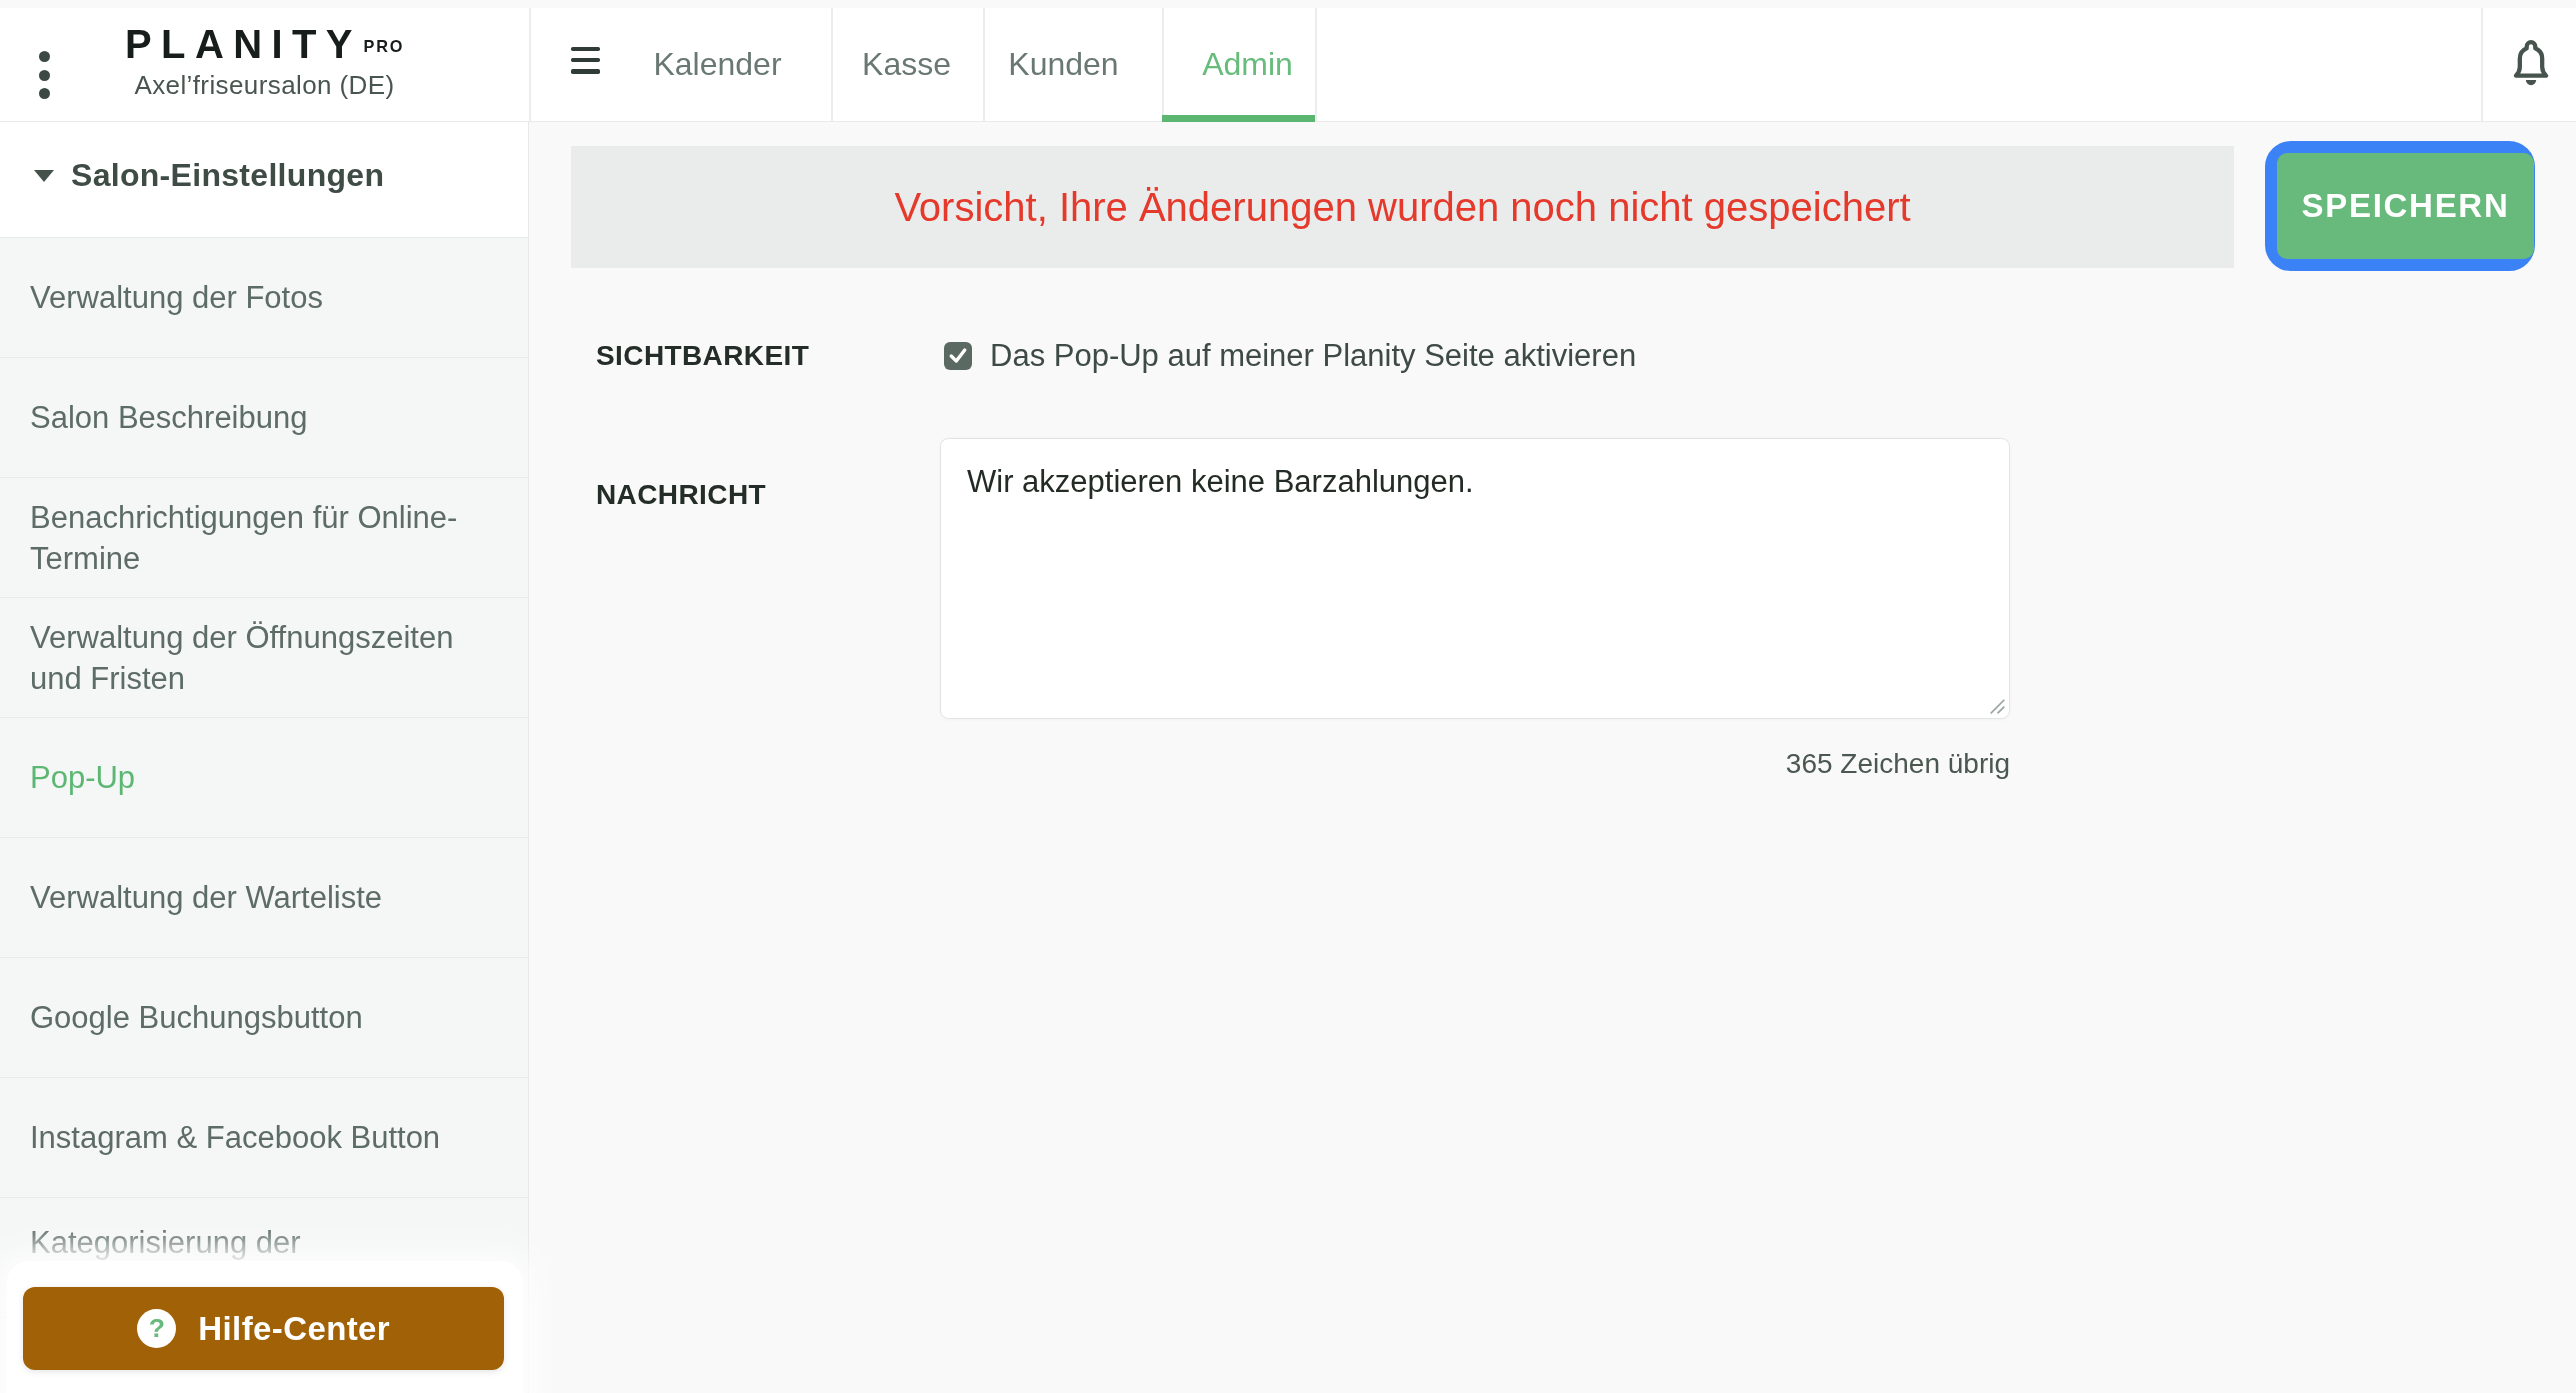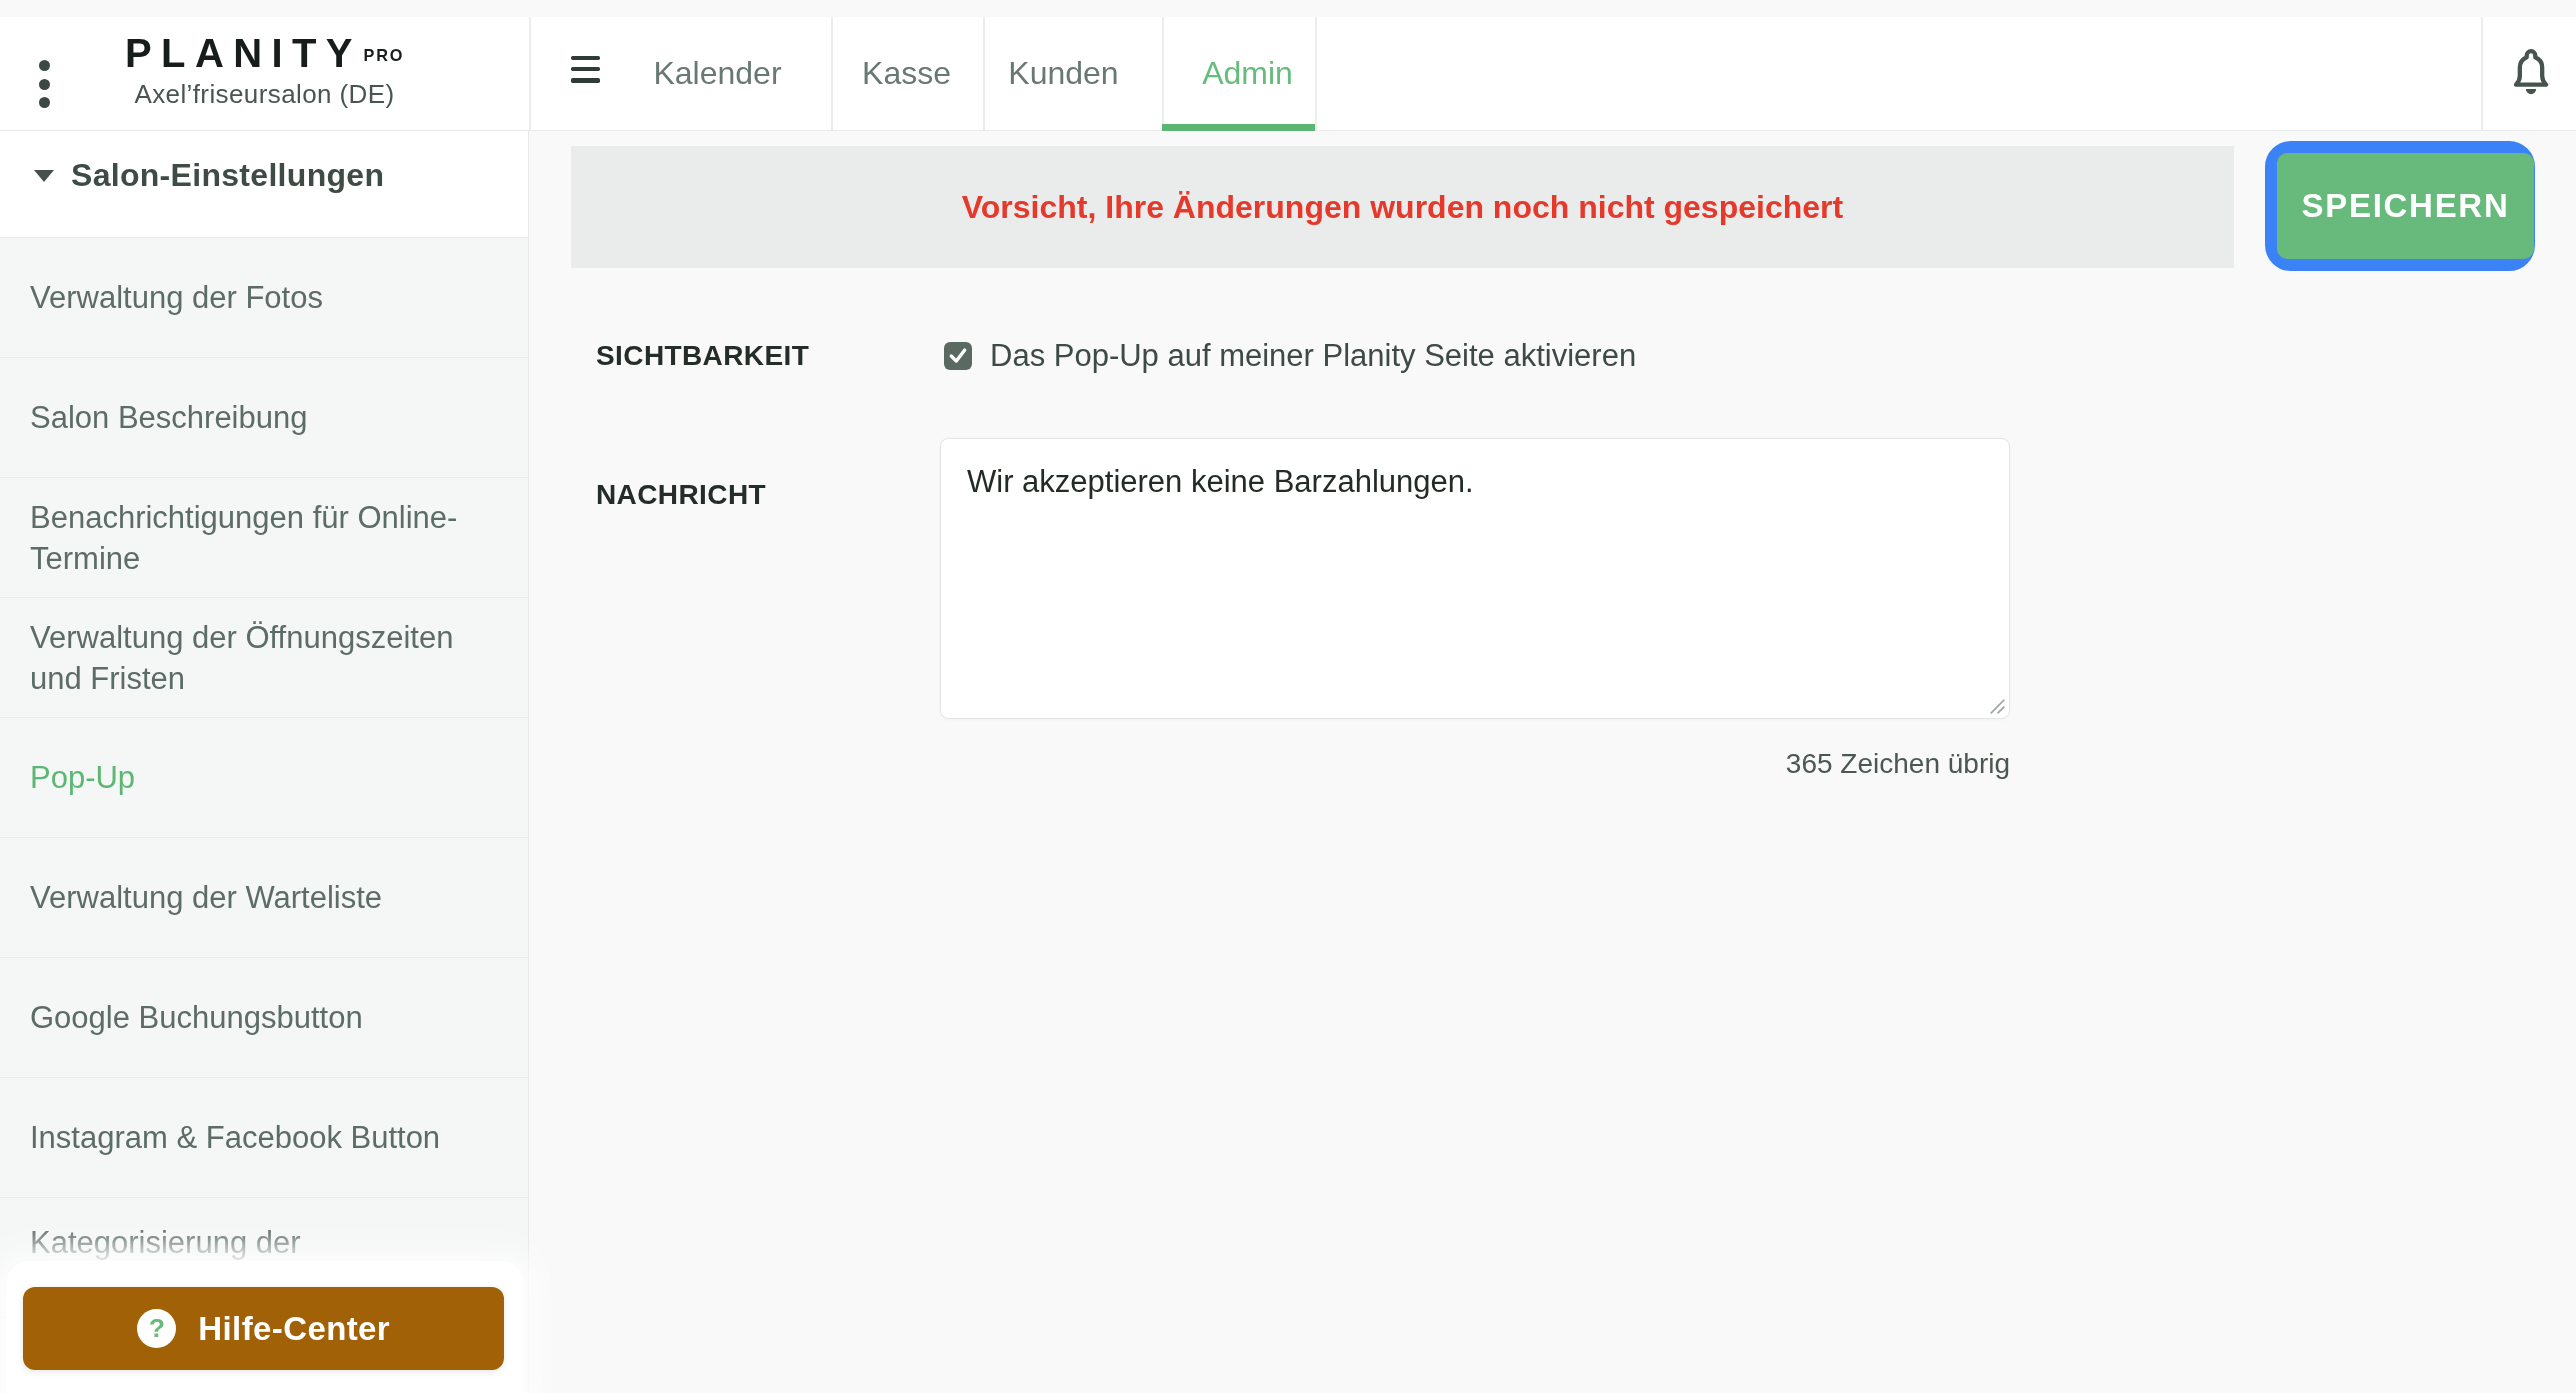--- a/index.html
+++ b/index.html
@@ -1,21 +1,21 @@
 <!DOCTYPE html>
 <html style="font-size:13.7px"><head>
 <meta charset="utf-8">
 <style>
   html,body{margin:0;padding:0;}
   body{font-family:"Liberation Sans", sans-serif; background:#f8f9f8;}
   .page{position:relative;width:2576px;height:1394px;overflow:hidden;background:#f8f9f8;}
   .abs{position:absolute;box-sizing:border-box;}
 
   
-  .topbar{left:0;top:17px;width:2576px;height:114px;background:#ffffff;border-bottom:1.7px solid #e9eaea;z-index:6;padding-left:48px;}
+  .topbar{left:0;top:8px;width:2576px;height:114px;background:#ffffff;border-bottom:1.7px solid #e9eaea;z-index:6;padding-left:48px;}
   .kebab{left:39px;top:43px;width:12px;height:48px;display:flex;flex-direction:column;justify-content:space-between;cursor:pointer;}
   .kebab span{width:11px;height:11px;border-radius:50%;background:#3c4843;}
   .logo-wrap{left:0;top:13.7px;width:529px;text-align:center;}
   .logo-main{font-size:40px;font-weight:700;letter-spacing:9.4px;color:#171d1a;}
   .logo-badge{font-size:16.3px;font-weight:700;letter-spacing:1.7px;color:#171d1a;vertical-align:super;margin-left:1.7px;}
   .salon-name{font-size:26px;color:#49554f;margin-top:3.4px;letter-spacing:0.4px;}
   .vdiv{top:0;bottom:0;width:1.7px;background:#eceeed;}
   .hamburger{left:571px;top:39px;width:29px;height:38px;display:flex;flex-direction:column;justify-content:flex-start;gap:6.9px;cursor:pointer;}
   .hamburger span{width:29px;height:4.3px;border-radius:1.7px;background:#2f3b36;}
   .tab{top:0;height:112px;display:flex;align-items:center;justify-content:center;font-size:32px;color:#6a7873;cursor:pointer;}
@@ -36,21 +36,21 @@
   .help-card{left:6.9px;top:1261px;width:516px;height:146px;background:#ffffff;border-radius:22px 22px 0 0;z-index:4;
              box-shadow:0 0 26px 15.4px rgba(255,255,255,0.92), 0 -6.9px 24px rgba(70,90,80,0.10);}
   .help-btn{position:absolute;left:16.3px;top:26px;width:481px;height:83px;background:#a16207;border-radius:12px;
             display:flex;align-items:center;justify-content:center;gap:22px;cursor:pointer;box-shadow:0 1.7px 6.9px rgba(0,0,0,0.10);}
   .q-icon{width:39px;height:39px;border-radius:50%;background:#ffffff;display:flex;align-items:center;justify-content:center;}
   .q-icon::after{content:"?";color:#67ba7c;font-size:26.6px;font-weight:700;}
   .help-label{color:#ffffff;font-size:33px;font-weight:600;letter-spacing:0.4px;}
 
   
   .banner{left:571px;top:146px;width:1663px;height:122px;background:#eaebeb;display:flex;align-items:center;justify-content:center;}
-  .banner-text{font-size:32px;color:#e5392b;font-weight:bold;}
+  .banner-text{font-size:40px;color:#e5392b;}
   .save-ring{left:2265px;top:141px;width:270px;height:130px;border:12px solid #3b82f6;border-radius:26px;z-index:3;}
   .save-btn{position:absolute;left:0;top:0;width:257px;height:106px;background:#68ba7c;border-radius:10.3px;
             display:flex;align-items:center;justify-content:center;color:#ffffff;font-size:33px;font-weight:700;letter-spacing:1.7px;cursor:pointer;}
   .field-label{font-size:28px;font-weight:700;color:#242d28;letter-spacing:0.4px;}
   .checkbox{left:944px;top:342px;width:27.5px;height:27.5px;background:#5a6a63;border-radius:6px;display:flex;align-items:center;justify-content:center;cursor:pointer;}
   .cb-label{left:990px;top:338px;font-size:31px;color:#3e4a45;}
   .msg-area{left:940px;top:438px;width:1070px;height:281px;background:#ffffff;border:1.7px solid #e3e5e4;border-radius:8.6px;
             padding:21px 26px;font-family:"Liberation Sans", sans-serif;font-size:31px;line-height:1.45;color:#232b25;resize:none;outline:none;
             box-shadow:0 0.9px 3.4px rgba(0,0,0,0.03);}
   .resize-corner{left:1984px;top:693px;width:22px;height:22px;pointer-events:none;}

